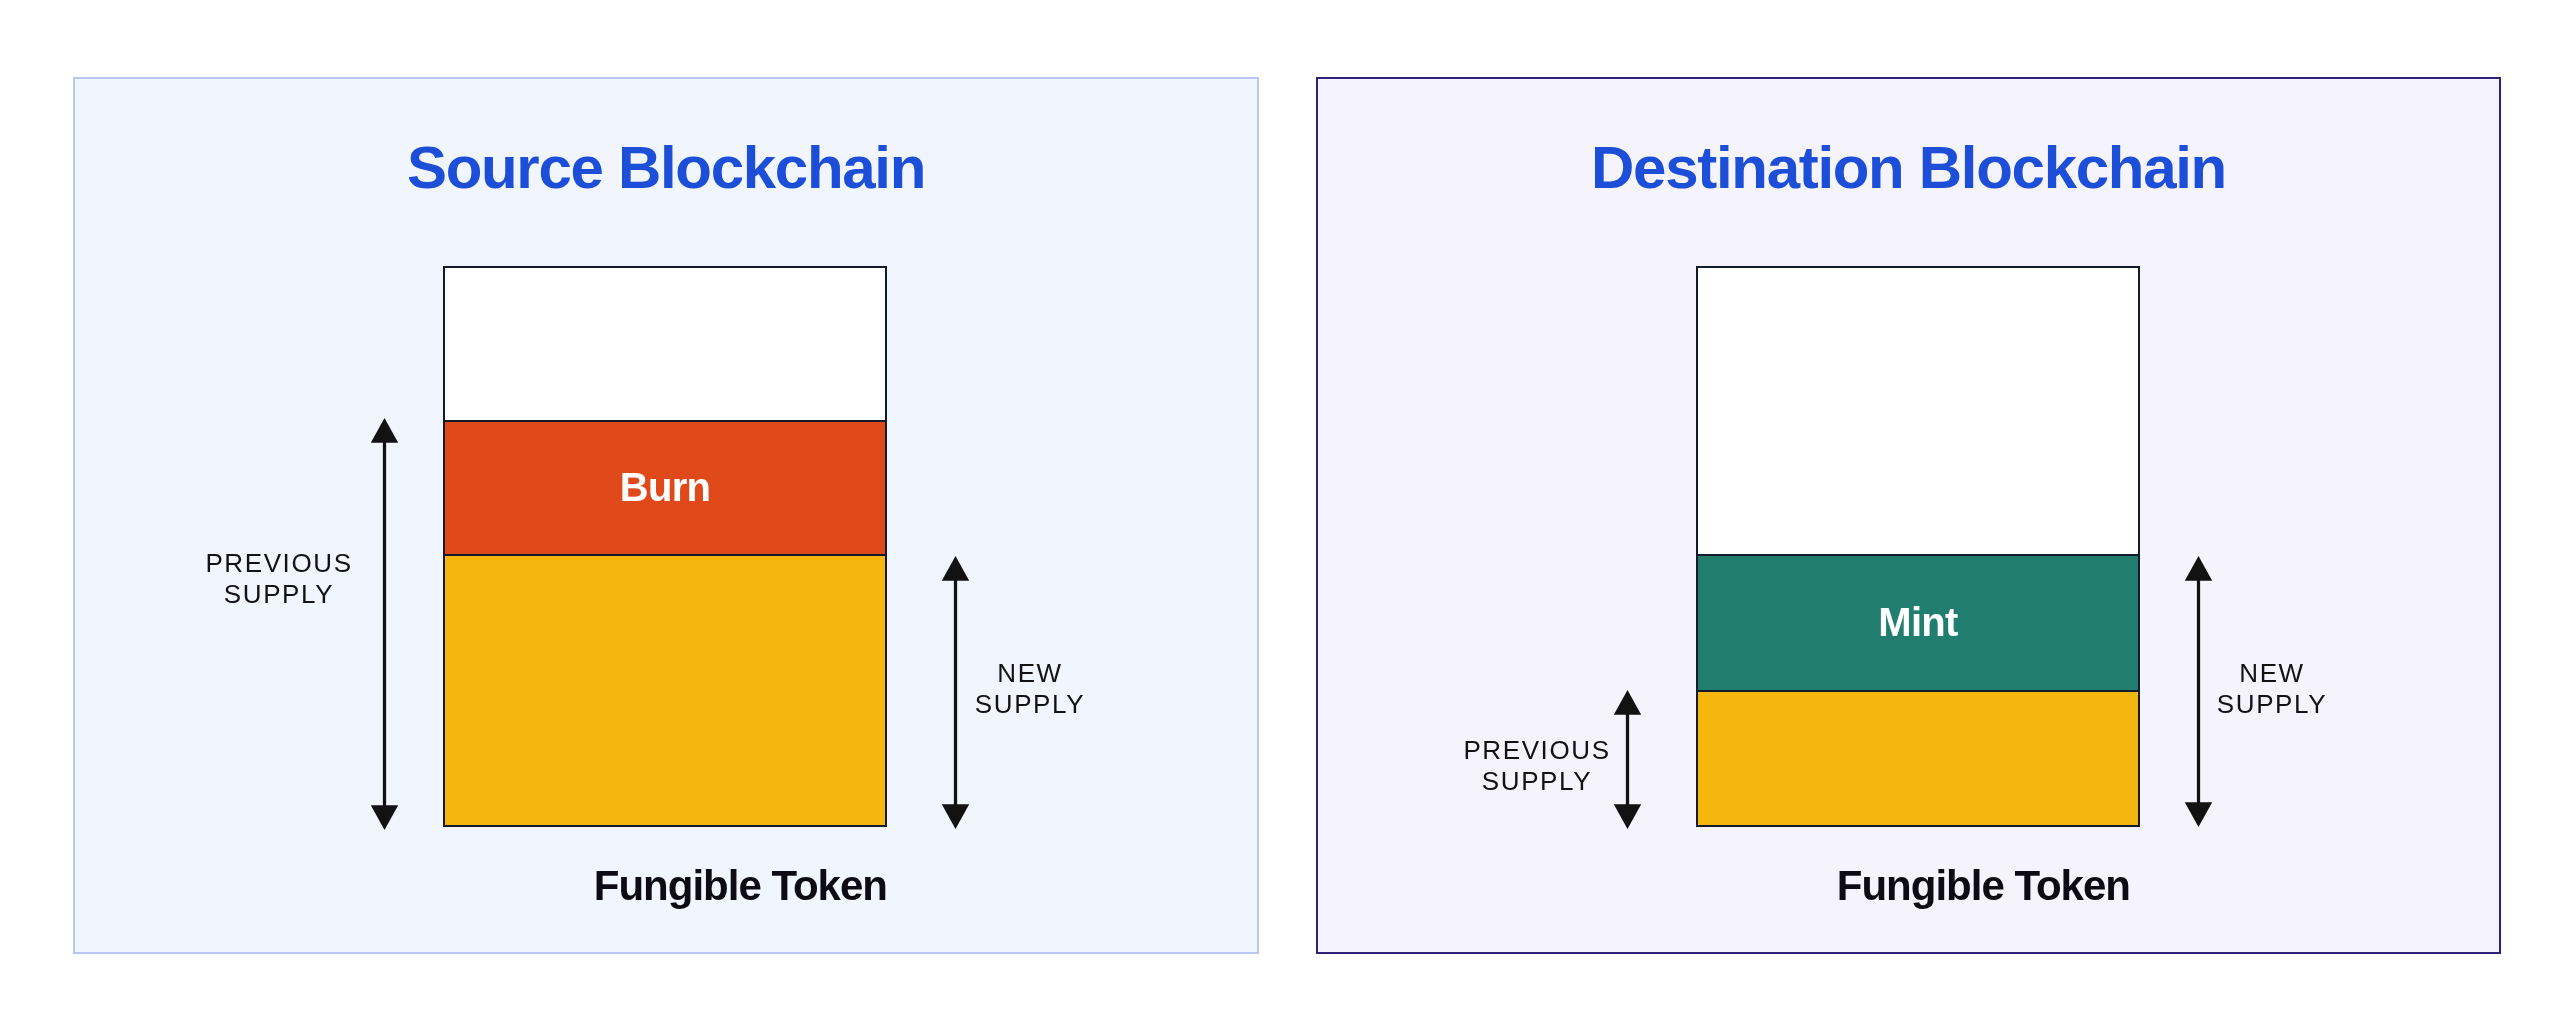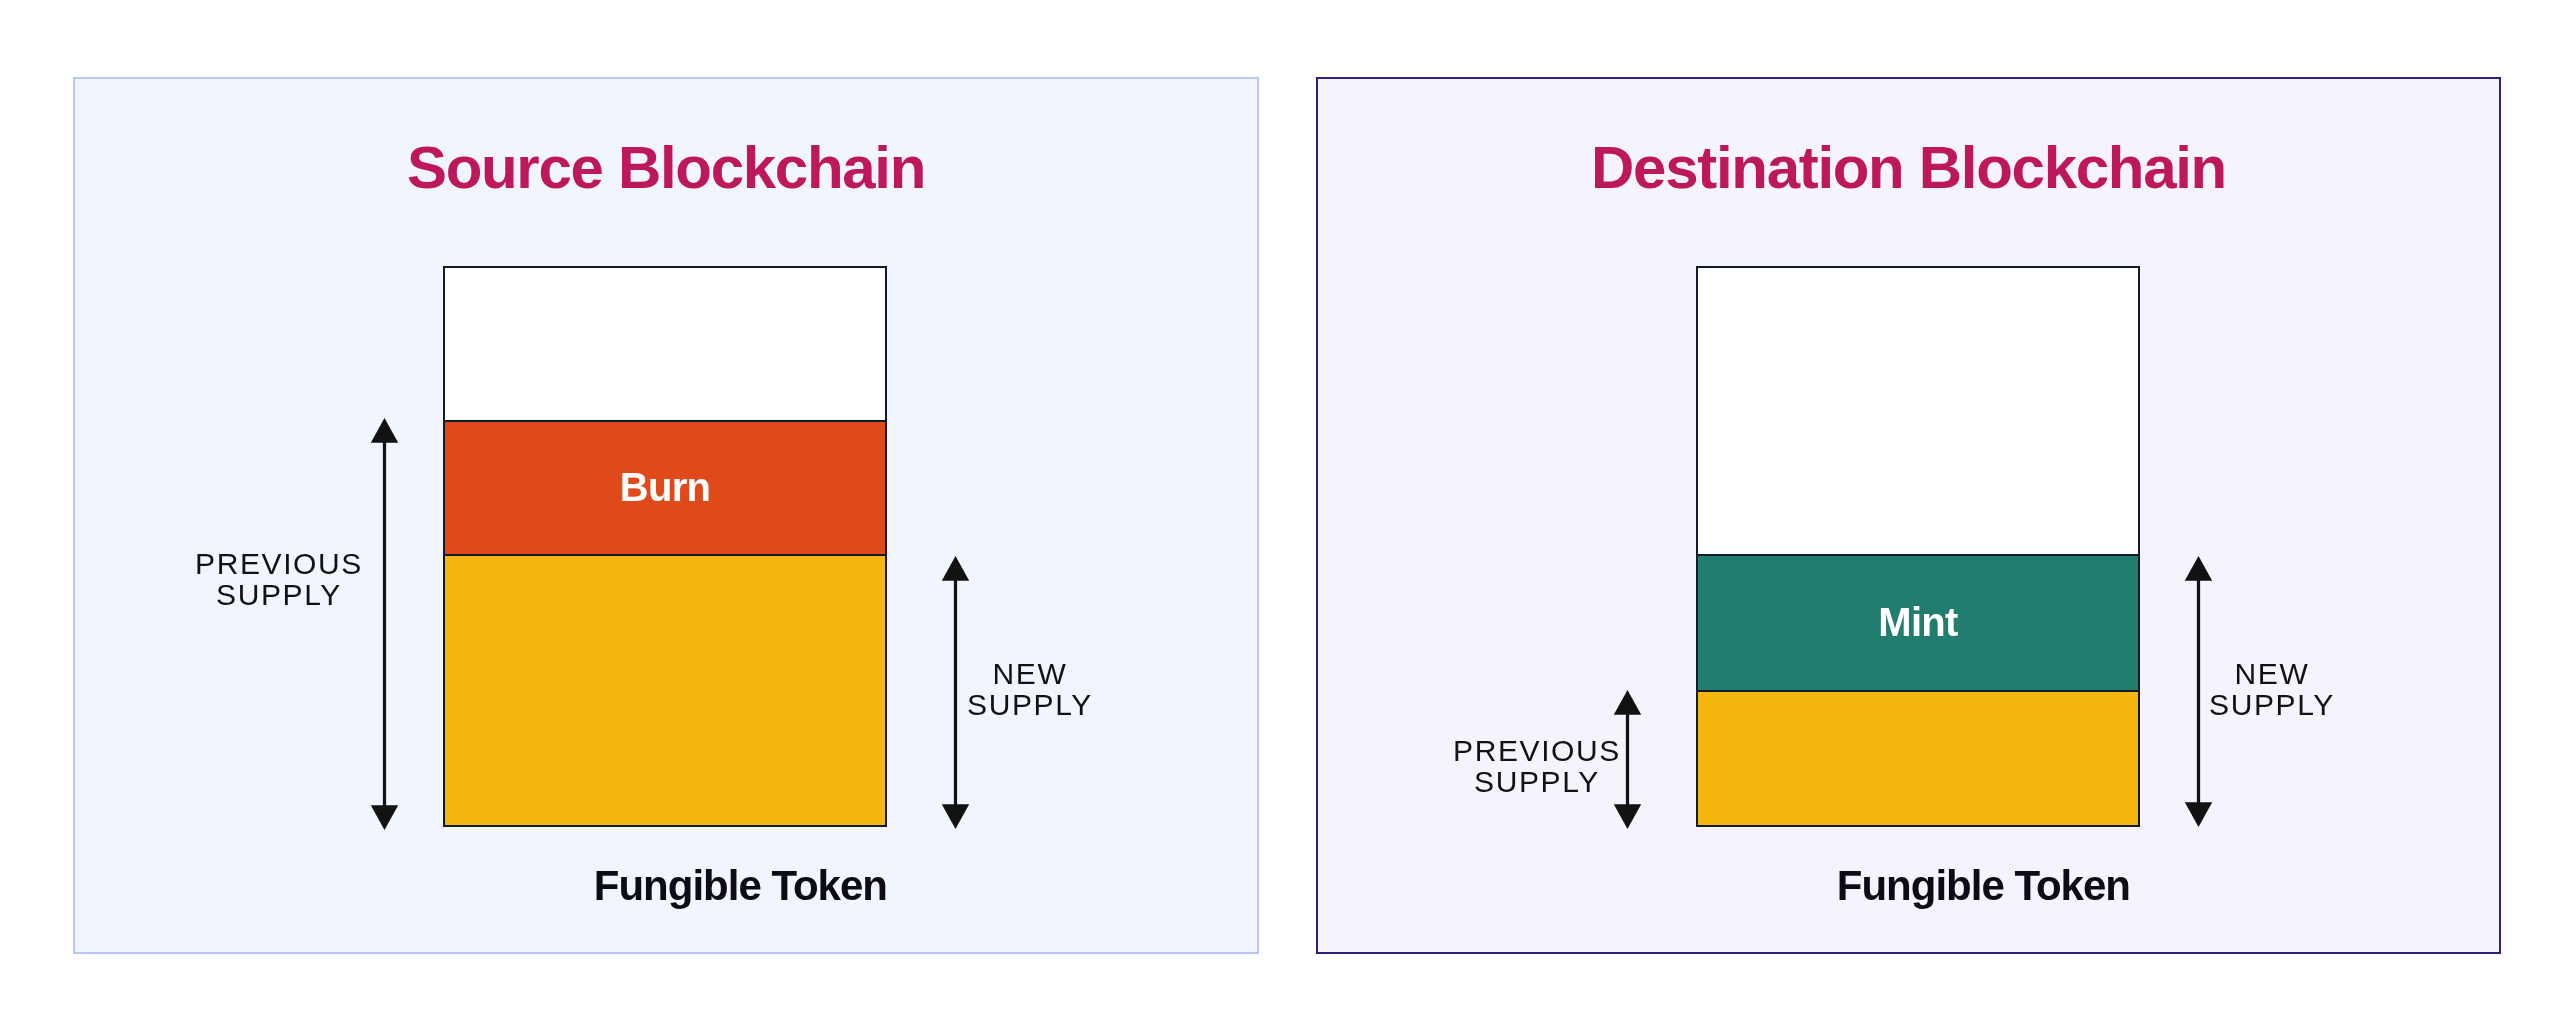--- a/index.html
+++ b/index.html
@@ -21,21 +21,21 @@
   .panel-source { left: 73px; }
   .panel-destination { left: 1316px; width: 1185px; }
 
   .panel-title {
     position: absolute;
     top: 91px; left: 0; width: 100%;
     transform: translateY(-54%);
     text-align: center;
     font-size: 60px; font-weight: 700;
     letter-spacing: -1.3px;
-    color: #be185d;
+    color: #1d4ed8;
     white-space: nowrap;
   }
 
   .bar {
     position: absolute;
     left: 368px; top: 187px;
     width: 444px; height: 561px;
     border: 2px solid;
     display: flex; flex-direction: column;
   }
@@ -64,21 +64,21 @@
   .arrow { position: absolute; display: block; }
   .arrow-prev-source      { left: 295px;  top: 339px; }
   .arrow-new-source       { left: 866px; top: 477px; }
   .arrow-prev-destination { left: 295px;  top: 611px; }
   .arrow-new-destination  { left: 866px; top: 477px; }
 
   .supply-label {
     position: absolute;
     transform: translate(-50%, -50%);
     text-align: center;
-    font-size: 30px; font-weight: 400;
+    font-size: 26px; font-weight: 400;
     letter-spacing: 1.6px;
     line-height: 31px;
     color: #121212;
     white-space: nowrap;
   }
   .label-prev-source      { left: 204px;  top: 500px; }
   .label-new-source       { left: 955px; top: 610px; }
   .label-prev-destination { left: 219px;  top: 687px; }
   .label-new-destination  { left: 954px; top: 610px; }
 </style>

